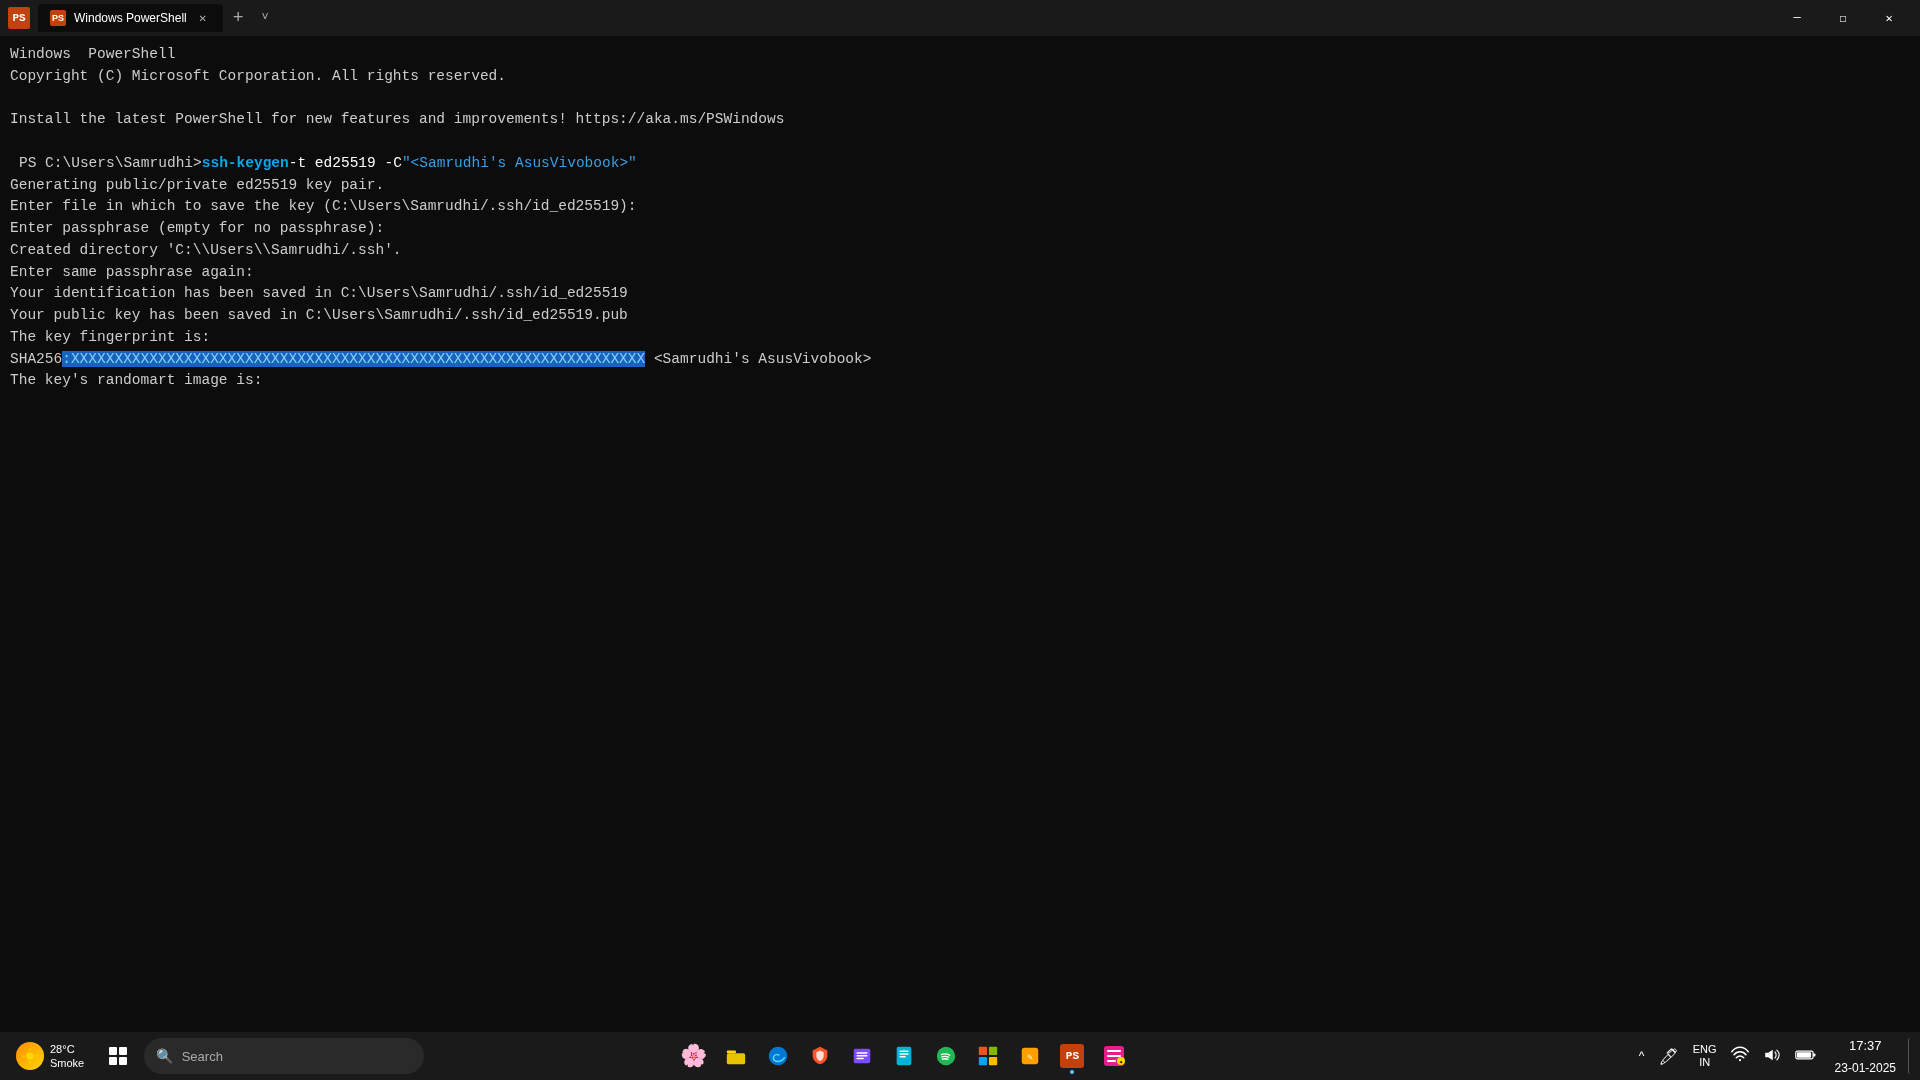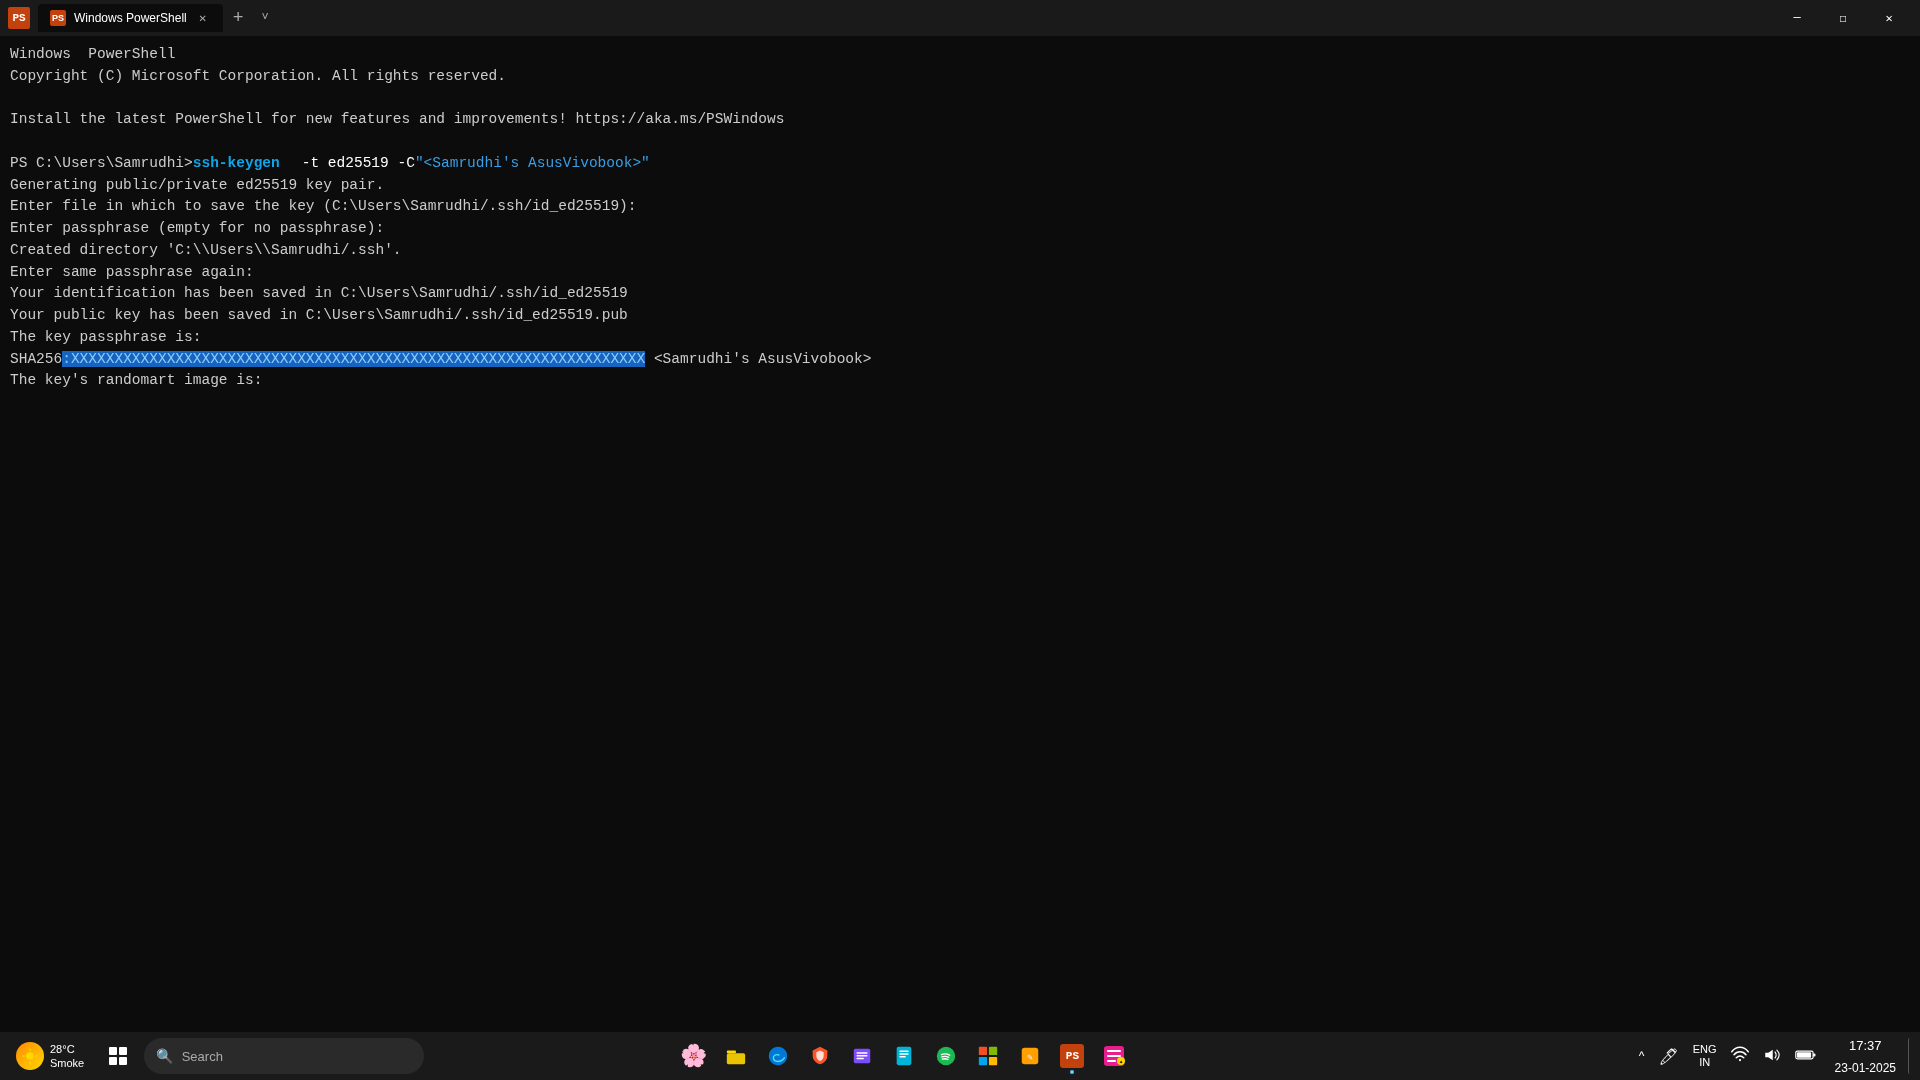--- a/index.html
+++ b/index.html
@@ -79,23 +79,23 @@
       background: #0c0c0c;
       color: #cccccc;
       font-size: 14.5px;
       line-height: 1.5;
       padding: 8px 10px;
       height: calc(1080px - 36px - 48px);
       overflow: hidden;
     }
     .line { white-space: pre; }
     .cmd-line { display: flex; align-items: baseline; }
-    .prompt { color: #cccccc; }
+    .prompt { color: #cccccc; margin-left: 9px; }
     .cmd-text { color: #0ea5e9; font-weight: bold; }
-    .cmd-arg { color: #ffffff; margin-left: 22px; }
+    .cmd-arg { color: #ffffff; }
     .cmd-quoted { color: #3a9ee4; }
     .sha-hash {
       background: #1565c0;
       color: #90caf9;
       display: inline;
     }
 
     
     #taskbar {
       position: absolute;
@@ -274,21 +274,21 @@
       <span class="cmd-arg"> -t ed25519 -C </span>
       <span class="cmd-quoted">"&lt;Samrudhi's AsusVivobook&gt;"</span>
   </div>
   <div class="line">Generating public/private ed25519 key pair.</div>
   <div class="line">Enter file in which to save the key (C:\Users\Samrudhi/.ssh/id_ed25519):</div>
   <div class="line">Enter passphrase (empty for no passphrase):</div>
   <div class="line">Created directory 'C:\\Users\\Samrudhi/.ssh'.</div>
   <div class="line">Enter same passphrase again:</div>
   <div class="line">Your identification has been saved in C:\Users\Samrudhi/.ssh/id_ed25519</div>
   <div class="line">Your public key has been saved in C:\Users\Samrudhi/.ssh/id_ed25519.pub</div>
-  <div class="line">The key passphrase is:</div>
+  <div class="line">The key fingerprint is:</div>
   <div class="line"><span>SHA256</span><span class="sha-hash">:XXXXXXXXXXXXXXXXXXXXXXXXXXXXXXXXXXXXXXXXXXXXXXXXXXXXXXXXXXXXXXXXXX</span><span> &lt;Samrudhi's AsusVivobook&gt;</span></div>
   <div class="line">The key's randomart image is:</div>
 </div>
 
 <div id="taskbar">
 
   <div id="weather-widget">
     <div class="weather-icon">
       <svg width="18" height="18" viewBox="0 0 24 24" fill="none">
         <circle cx="12" cy="12" r="5" fill="#ffd700"></circle>

